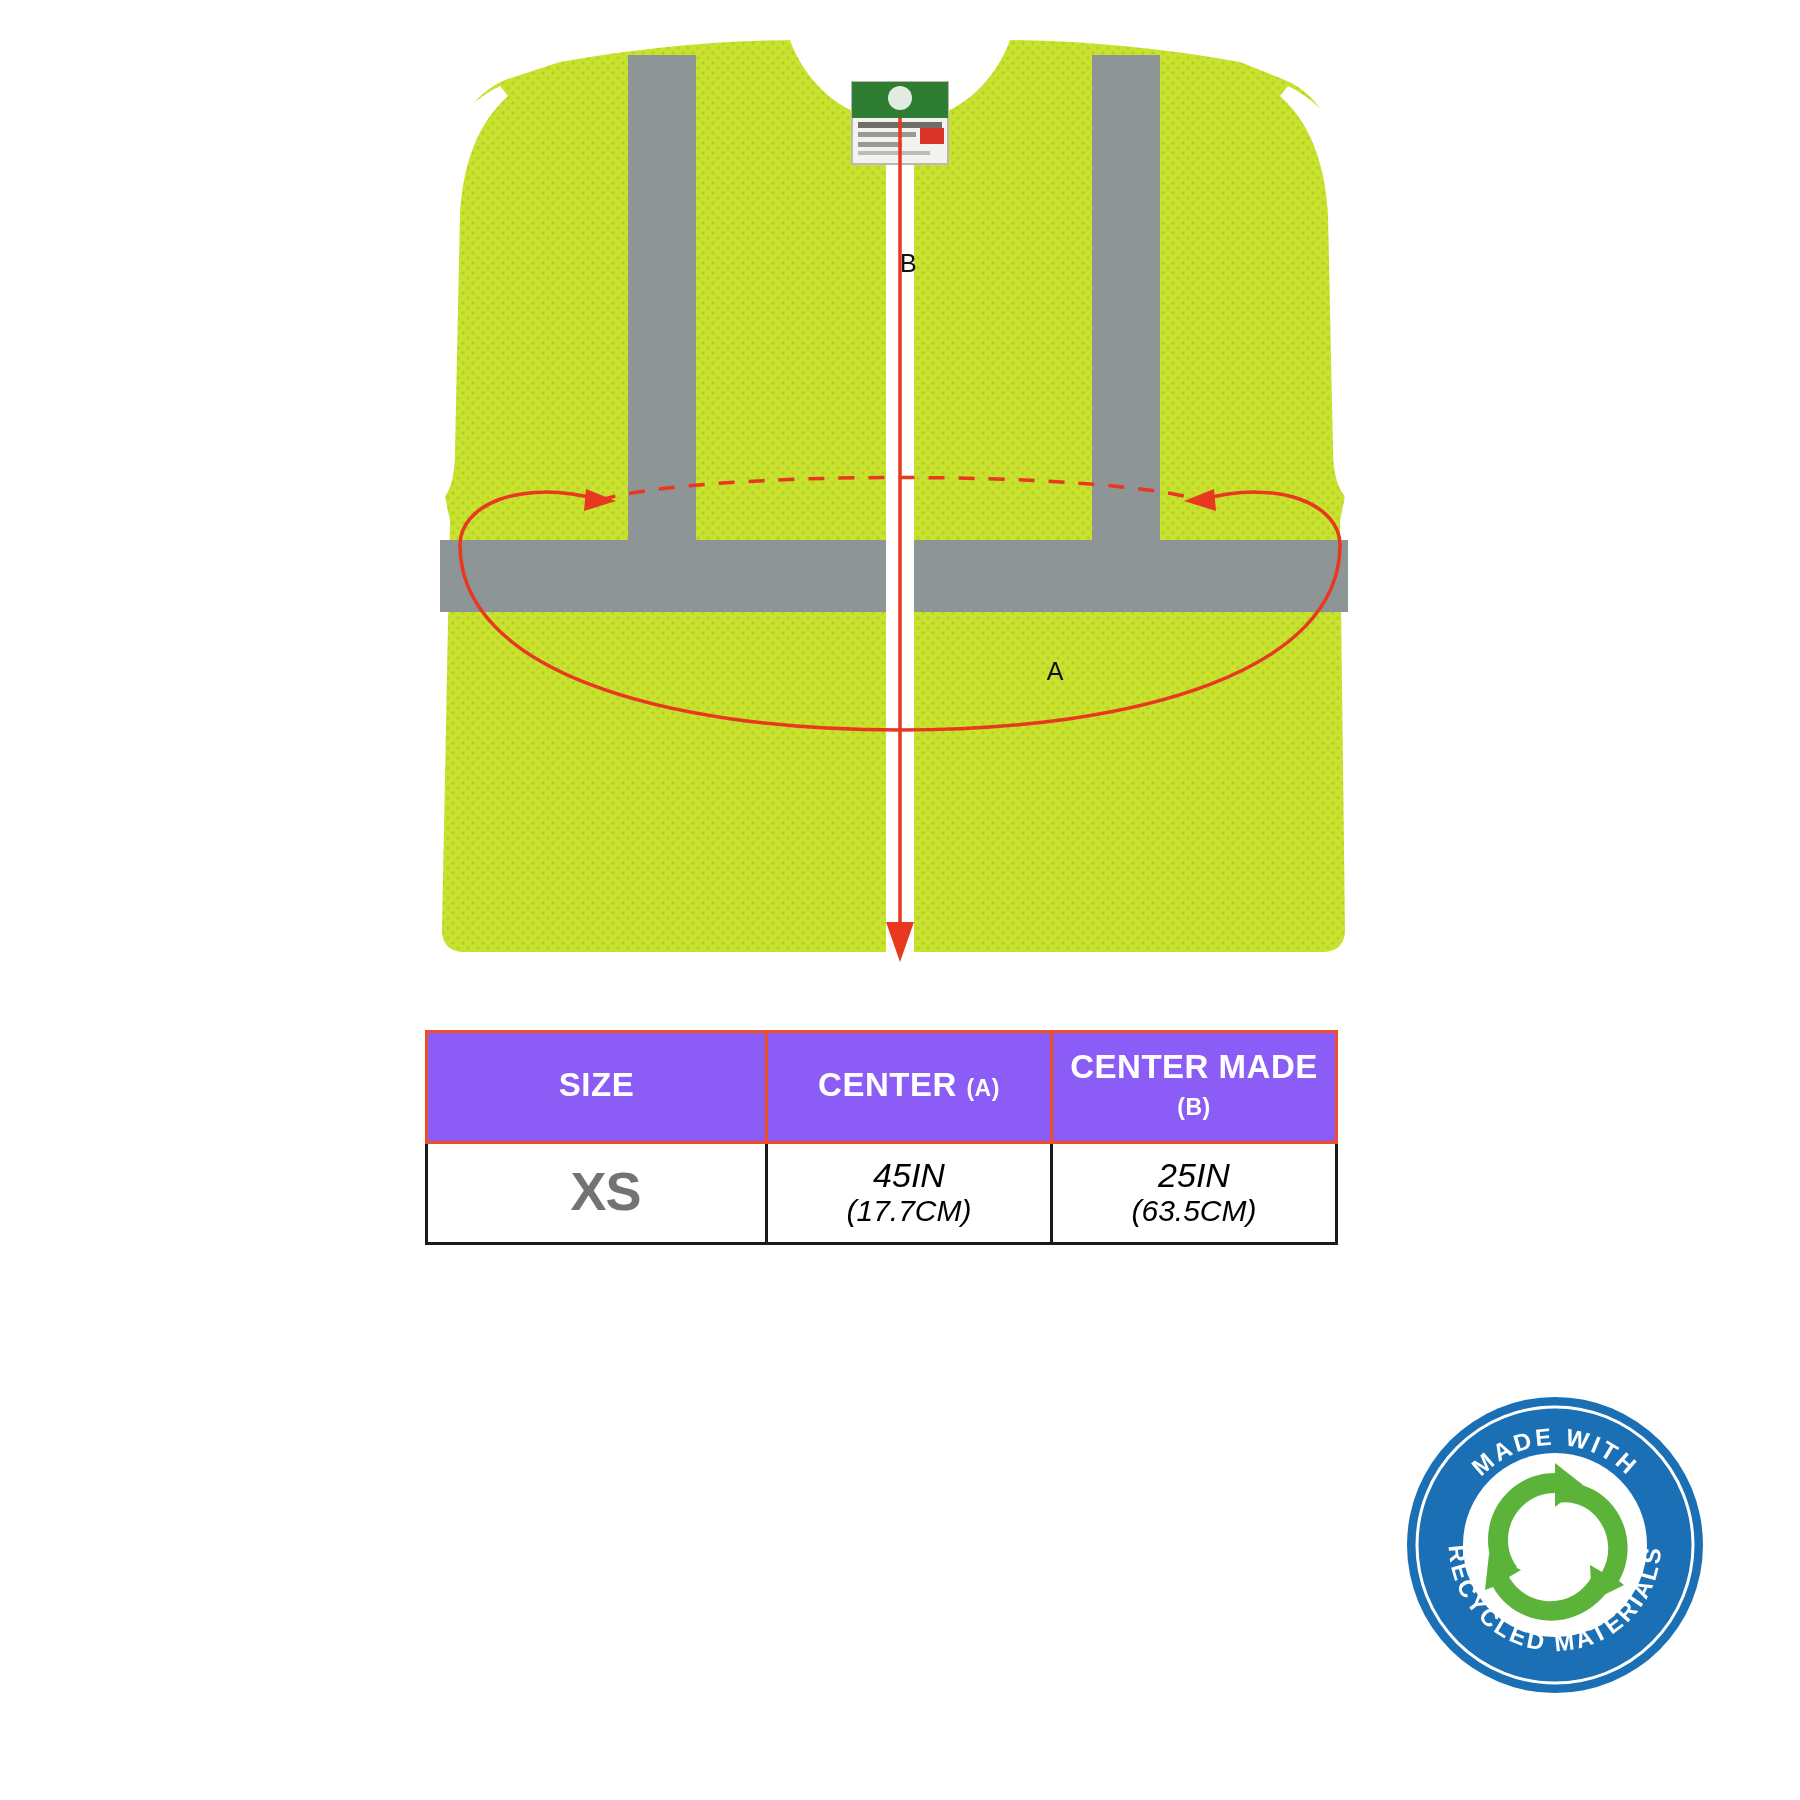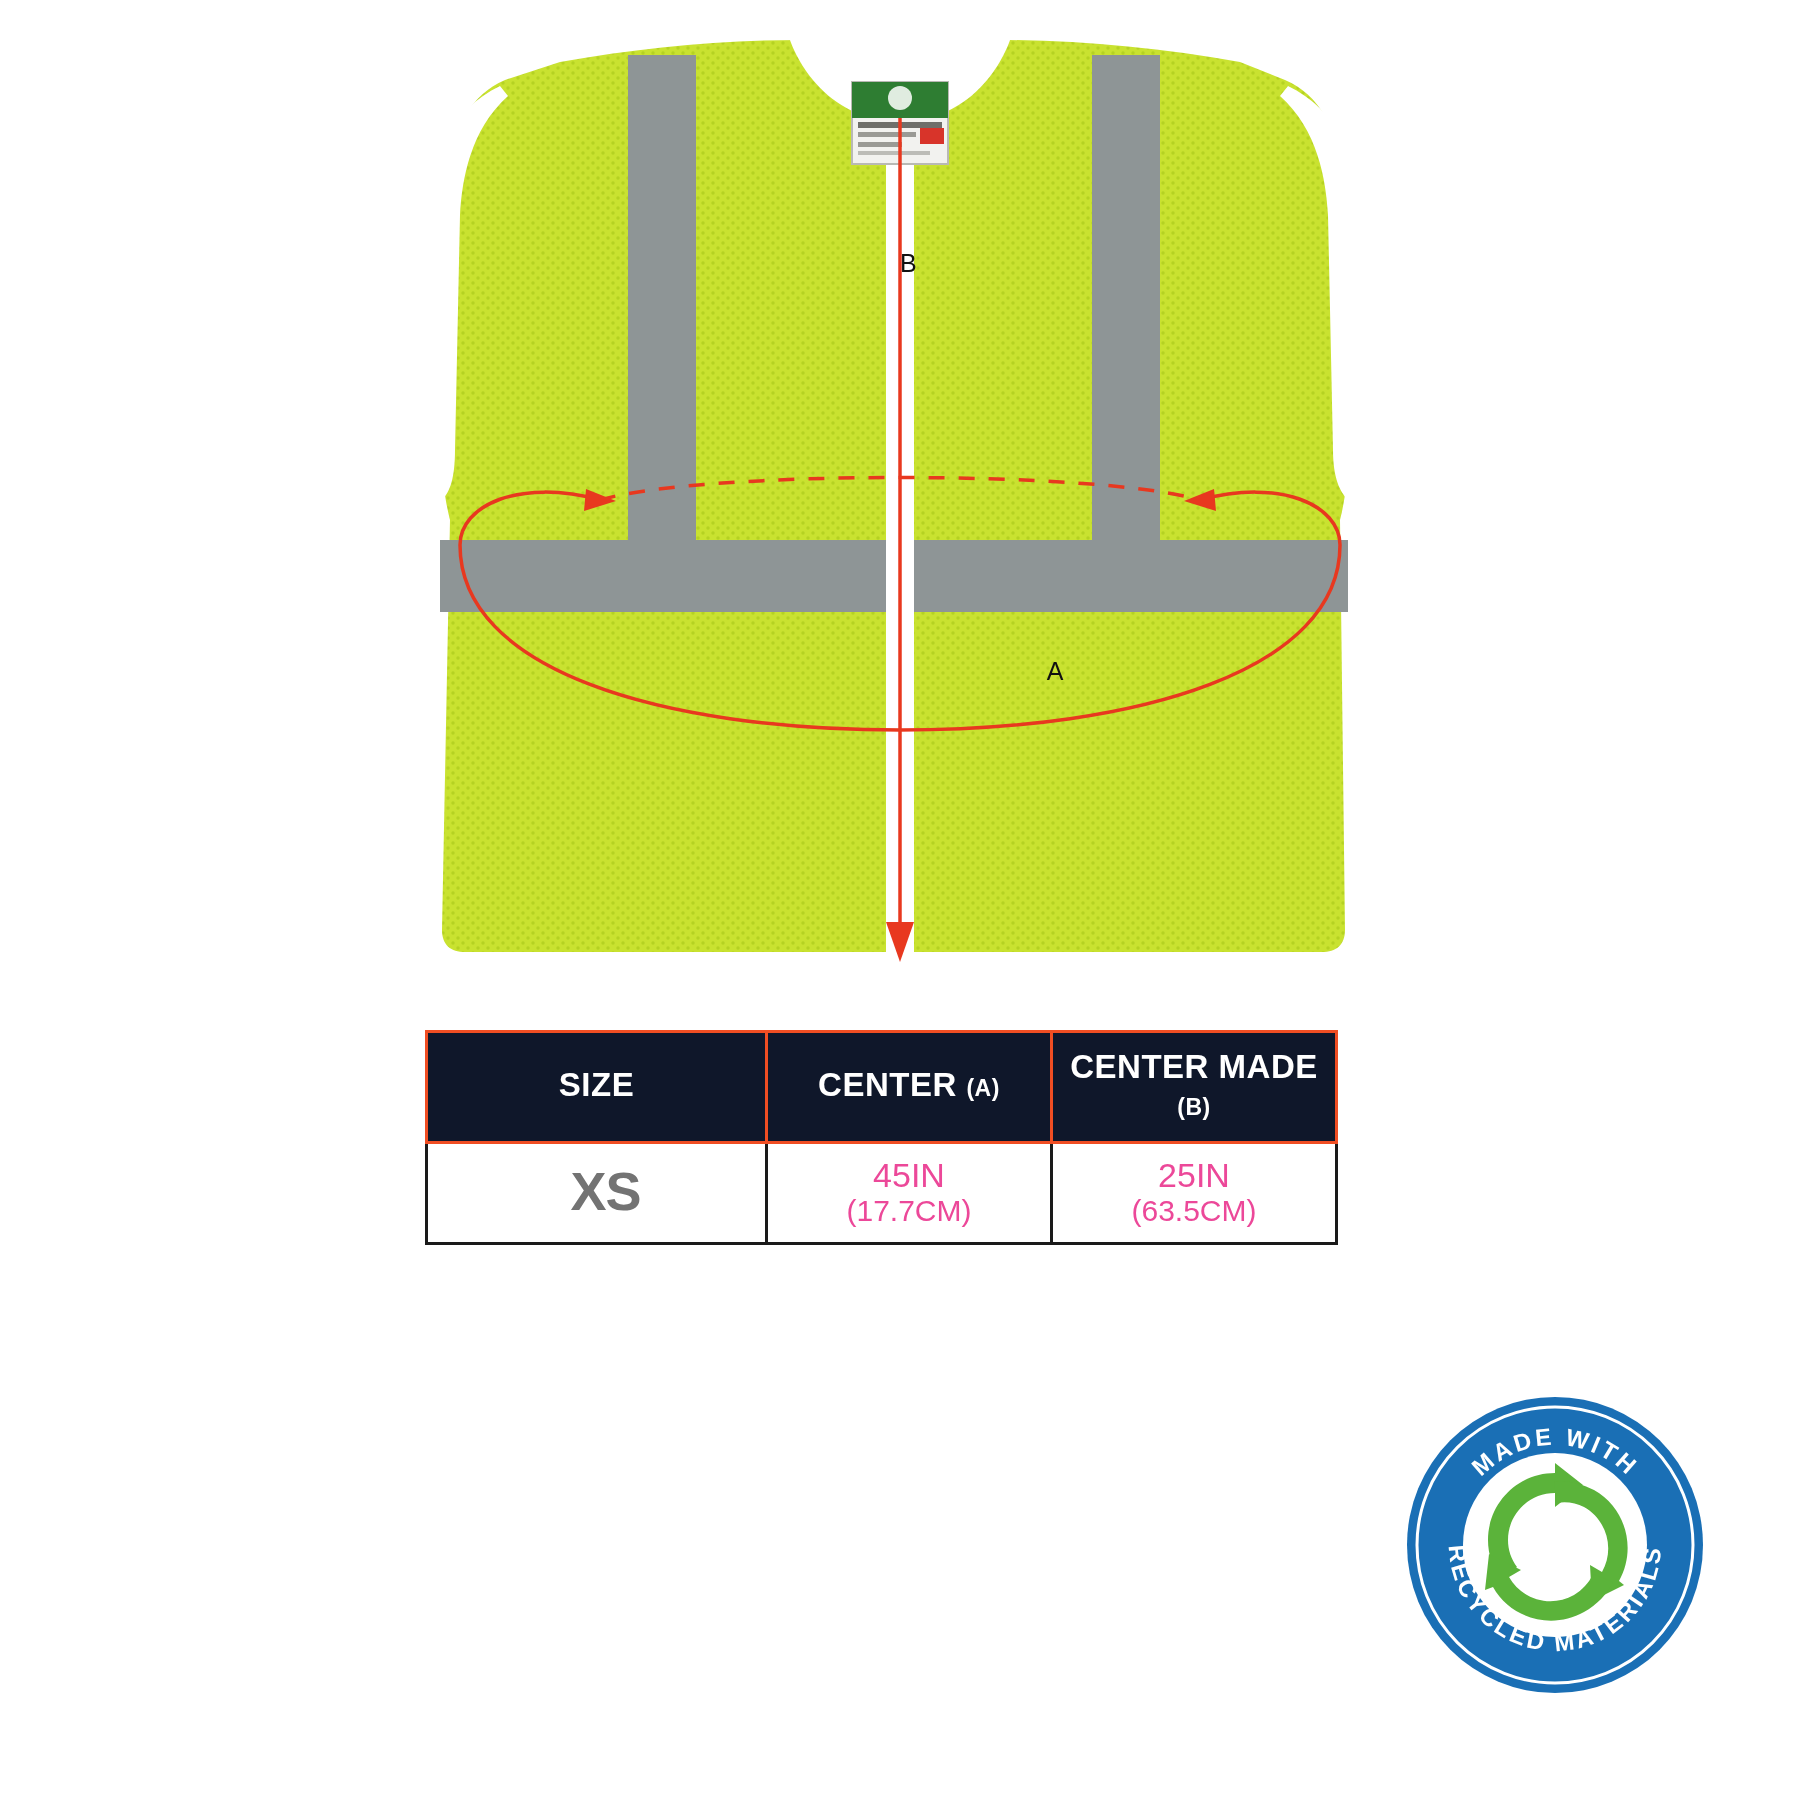--- a/index.html
+++ b/index.html
@@ -33,21 +33,21 @@
     border-collapse: collapse;
     table-layout: fixed;
   }
   #size-chart th,
   #size-chart td {
     border: 3px solid #1a1a1a;
     text-align: center;
     vertical-align: middle;
   }
   #size-chart thead th {
-    background: #0f172a;
+    background: #8b5cf6;
     color: #ffffff;
     border-color: #f04e23;
     font-size: 33px;
     font-weight: bold;
     letter-spacing: 0.5px;
     padding: 16px 6px 18px;
     line-height: 1.12;
   }
   #size-chart thead th .sub {
     font-size: 23px;
@@ -55,24 +55,25 @@
   }
   td.size-cell {
     color: #737373;
     font-size: 54px;
     font-weight: bold;
     letter-spacing: -1px;
     padding: 6px 4px 10px 22px;
     text-align: left;
   }
   td.meas-cell {
-    color: #ec4899;
+    color: #000000;
     font-size: 34px;
     line-height: 1.13;
     padding: 12px 12px 14px;
+    font-style: italic;
   }
   td.meas-cell .cm {
     display: block;
     font-size: 30px;
   }
   col.c-size { width: 340px; }
   col.c-torso { width: 285px; }
   col.c-back { width: 285px; }
 
   

